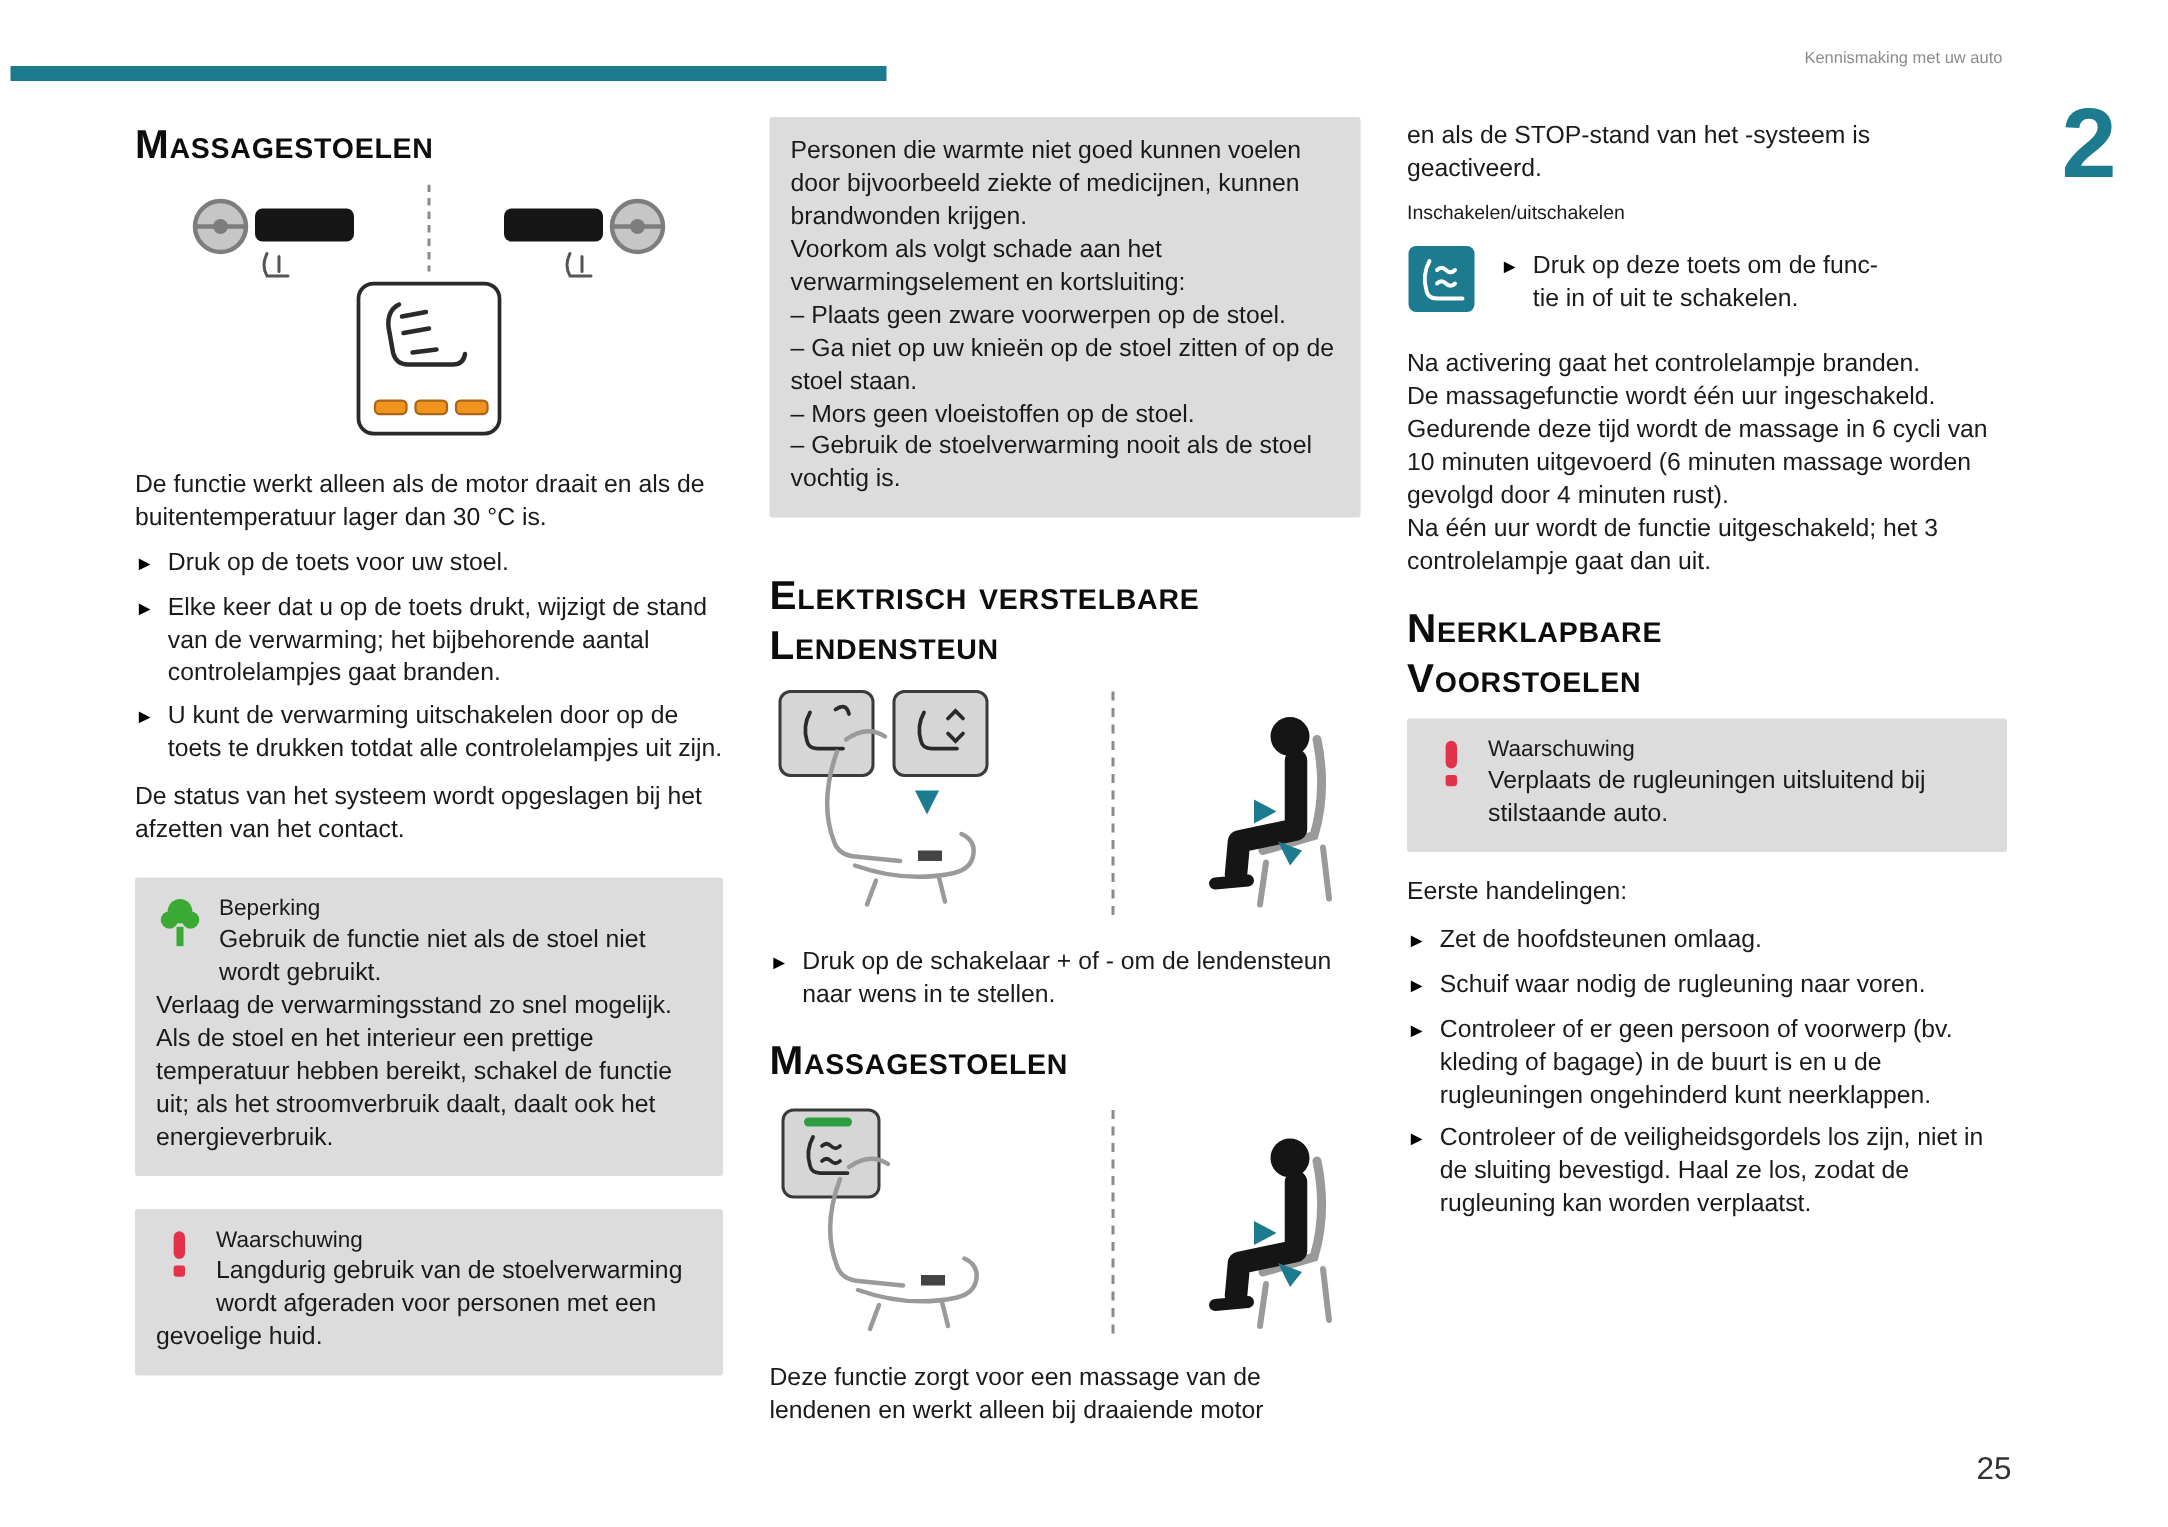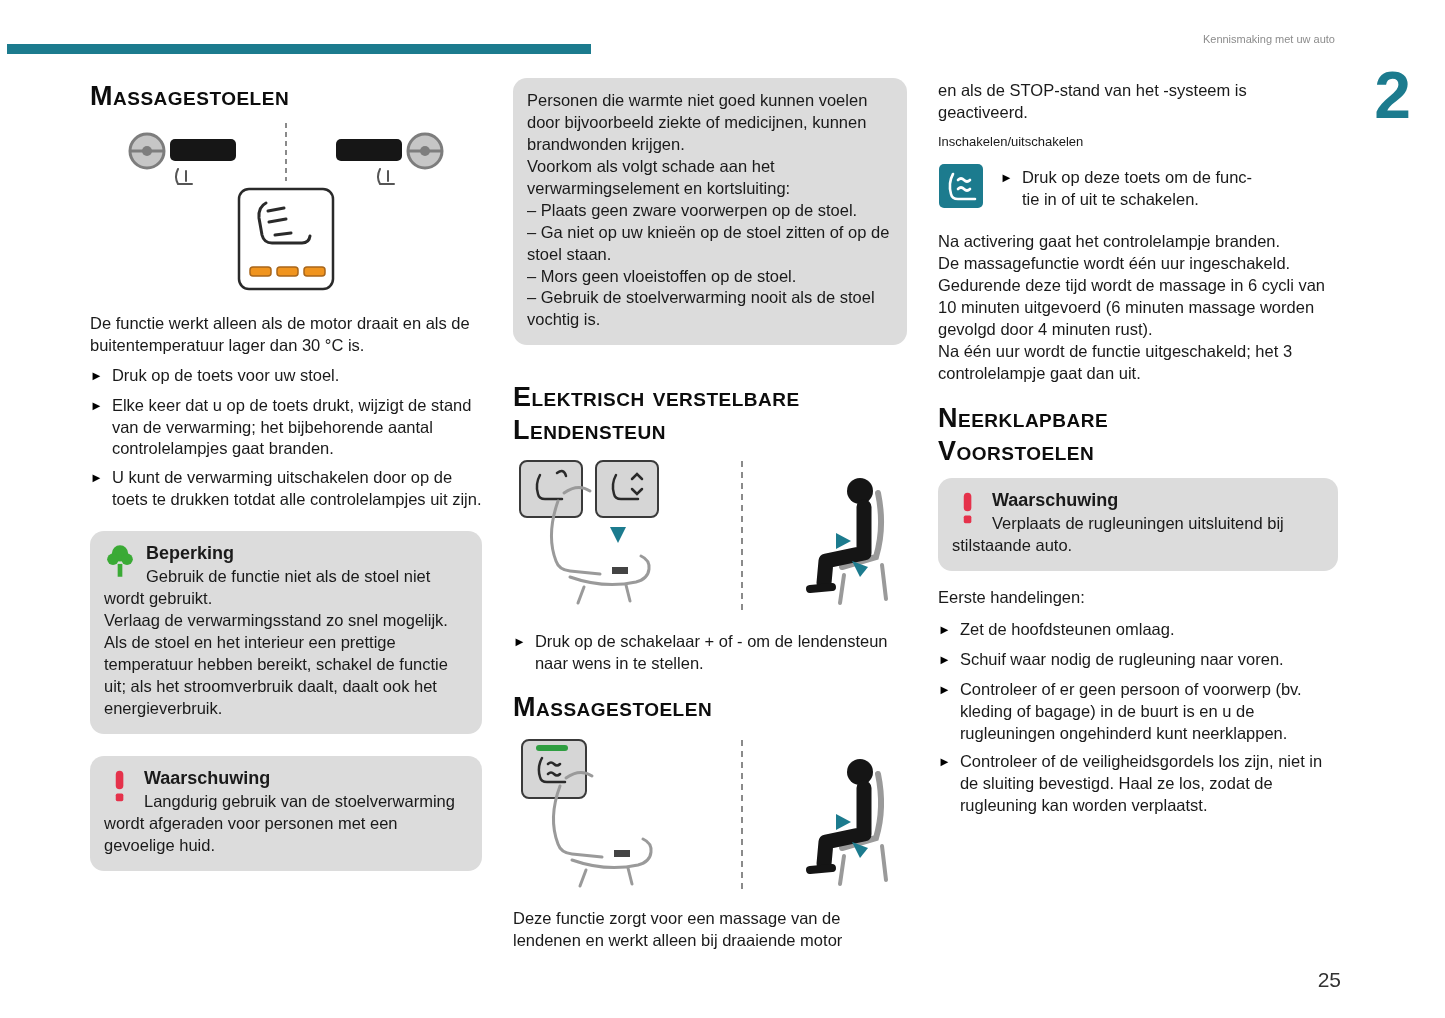--- a/index.html
+++ b/index.html
@@ -33,22 +33,22 @@
   }
   .subhead { font-weight: normal; font-size: 13px; margin: 10px 0 10px; }
   p, .p { font-size: 16.5px; line-height: 1.33; }
   .mb8 { margin-bottom: 8px; }
   .preline { white-space: pre-line; }
 
   .bullet { display: flex; gap: 9px; margin: 5px 0 7px; }
   .bullet .tri { font-size: 13px; line-height: 1.75; flex: 0 0 auto; color: #000; }
   .bullet .btxt { flex: 1; }
 
-  .graybox { background: #dcdcdc; border-radius: 14px; padding: 12px 14px 14px; margin: 16px 0; overflow: hidden; }
-  .box-title { font-weight: bold; font-size: 18px; margin-bottom: 2px; }
+  .graybox { background: #dcdcdc; border-radius: 2px; padding: 12px 14px 14px; margin: 16px 0; overflow: hidden; }
+  .box-title { font-weight: normal; font-size: 15px; margin-bottom: 2px; }
   .boxicon { float: left; margin: 1px 12px 4px 2px; }
 
   .figure { display: flex; justify-content: center; margin: 10px 0 12px; }
 
   .btnrow { display: flex; gap: 16px; align-items: flex-start; margin: 14px 0 18px; }
   .btnrow .teal-btn { flex: 0 0 auto; }
 </style>
 </head>
 <body>
 
@@ -104,20 +104,21 @@
   </div>
   <div class="bullet">
     <span class="tri">►</span>
     <span class="btxt p">Elke keer dat u op de toets drukt, wijzigt de stand van de verwarming; het bijbehorende aantal controlelampjes gaat branden.</span>
   </div>
   <div class="bullet">
     <span class="tri">►</span>
     <span class="btxt p">U kunt de verwarming uitschakelen door op de toets te drukken totdat alle controlelampjes uit zijn.</span>
   </div>
 
+  <p style="margin-top:10px">De status van het systeem wordt opgeslagen bij het afzetten van het contact.</p>
 
   <div class="graybox" style="margin-top:20px">
     <span class="boxicon">
       <svg width="28" height="34" viewBox="0 0 24 29">
         <rect x="10" y="17" width="4" height="11" fill="#3aaa35"></rect>
         <circle cx="12" cy="8" r="7" fill="#3aaa35"></circle>
         <circle cx="6" cy="13" r="5" fill="#3aaa35"></circle>
         <circle cx="18" cy="13" r="5" fill="#3aaa35"></circle>
       </svg>
     </span>

